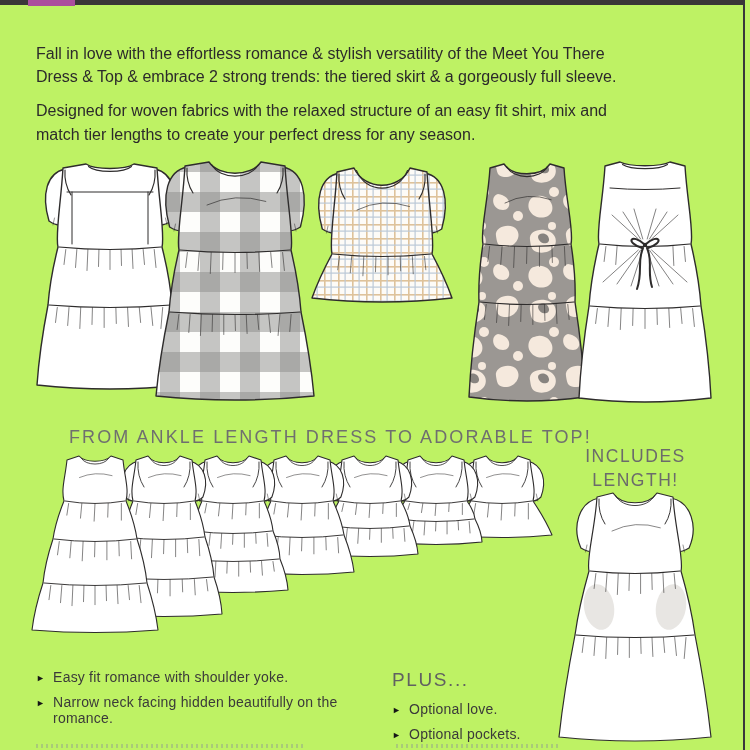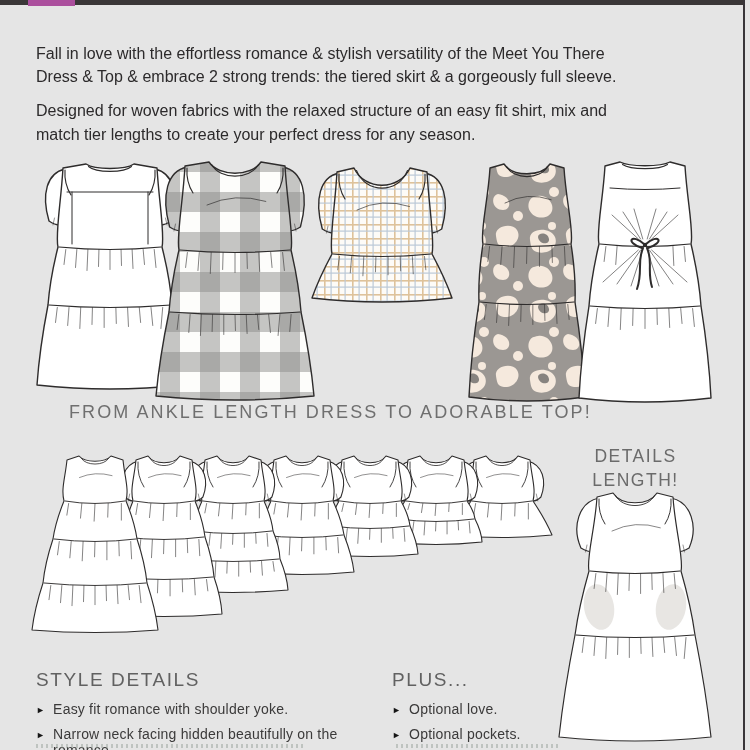--- a/index.html
+++ b/index.html
@@ -1,23 +1,23 @@
 <!DOCTYPE html>
 <html><head>
 <meta charset="utf-8">
 <style>
   html,body{margin:0;padding:0;background:#fff}
-  .page{position:relative;width:750px;height:750px;background:#e5e5e5;overflow:hidden;
+  .page{position:relative;width:750px;height:750px;background:#bef264;overflow:hidden;
         font-family:"Liberation Sans",sans-serif;text-decoration:underline;}
   .topbar{position:absolute;top:0;left:0;width:744px;height:5px;background:#3a3738}
   .topbar-accent{position:absolute;top:0;left:28px;width:47px;height:6px;background:#ab4f9d}
   .page-edge{position:absolute;top:0;left:743px;width:2px;height:750px;background:#39363a}
   .intro{position:absolute;left:36px;top:42px;width:596px;color:#2c2a2b;font-size:16px;line-height:1.45}
   .intro p{margin:0 0 11px 0}
-  .series-heading{position:absolute;left:69px;top:402px;margin:0;font-size:18px;font-weight:400;
+  .series-heading{position:absolute;left:69px;top:427px;margin:0;font-size:18px;font-weight:400;
         letter-spacing:2.1px;color:#6f6f6f;white-space:nowrap}
   .includes{position:absolute;left:558px;top:444px;width:155px;text-align:center;font-size:17.5px;
         letter-spacing:1.5px;color:#6b6b6b;line-height:24px}
   .svg-abs{position:absolute}
   #hero-svg{left:0;top:152px}
   #series-svg{left:28px;top:446px}
   #pockets-svg{left:540px;top:483px}
   .section{position:absolute;top:669px}
   .section h3{margin:0 0 10px 0;font-size:19px;font-weight:400;letter-spacing:1.6px;color:#616161}
   .bullets{list-style:none;margin:0;padding:0}
@@ -497,21 +497,21 @@
         <line x1="78.05000000000001" y1="139.5" x2="78.50000000000001" y2="154.66" stroke-width="0.65" opacity="0.9"></line>
         <line x1="89.1" y1="139.5" x2="90" y2="157.66" stroke-width="0.65" opacity="0.9"></line>
         <line x1="100.15" y1="139.5" x2="101.5" y2="153.66" stroke-width="0.65" opacity="0.9"></line>
         <line x1="111.19999999999999" y1="139.5" x2="112.99999999999999" y2="156.66" stroke-width="0.65" opacity="0.9"></line>
         <path d="M 53.5 12.5 C 57.72 20, 76.28 20, 80.5 12.5" stroke-width="0.8250000000000001"></path>
         <path d="M 51.5 31.5 Q 67 24.919999999999998, 84.05 29.62" stroke-width="0.66" opacity="0.8"></path>
       </g>
     </svg>
 
   <div class="includes">
-    <div>DETAILS</div>
+    <div>INCLUDES</div>
     <div>LENGTH!</div>
   </div>
 
   <svg id="pockets-svg" class="svg-abs" width="210" height="262" viewBox="0 0 210 262">
       <g fill="none" stroke="#2e2c2c" stroke-width="1.2" stroke-linecap="round" stroke-linejoin="round">
         <path d="M 59 15
     C 38.6 19, 31.700000000000003 43.9, 40.900000000000006 65
     Q 54 73, 66.2 65
     C 63.9 48, 65.05 28, 59 15 Z" fill="#fff"></path>
         <line x1="45.5" y1="69" x2="47" y2="62" stroke-width="0.6" opacity="0.85"></line>
@@ -548,21 +548,20 @@
         <line x1="134.66666666666666" y1="154.5" x2="136.46666666666667" y2="172.5" stroke-width="0.65" opacity="0.9"></line>
         <line x1="146" y1="154.5" x2="144.2" y2="175.5" stroke-width="0.65" opacity="0.9"></line>
         <path d="M 75.5 12.5 C 82.24 26, 107.76 26, 114.5 12.5" stroke-width="0.8999999999999999"></path>
         <path d="M 59 16 Q 58 30, 65 41" stroke-width="0.96"></path>
         <path d="M 131 16 Q 132 30, 125 41" stroke-width="0.96"></path>
         <path d="M 72 48 Q 95 36.8, 120.3 44.800000000000004" stroke-width="0.72" opacity="0.8"></path>
       </g>
     </svg>
 
   <div class="section" id="style-details">
-    <h3>STYLE DETAILS</h3>
     <ul class="bullets">
       <li>
         <span class="bm">►</span>
         <span>Easy fit romance with shoulder yoke.</span>
       </li>
       <li>
         <span class="bm">►</span>
         <span>Narrow neck facing hidden beautifully on the romance.</span>
       </li>
     </ul>

